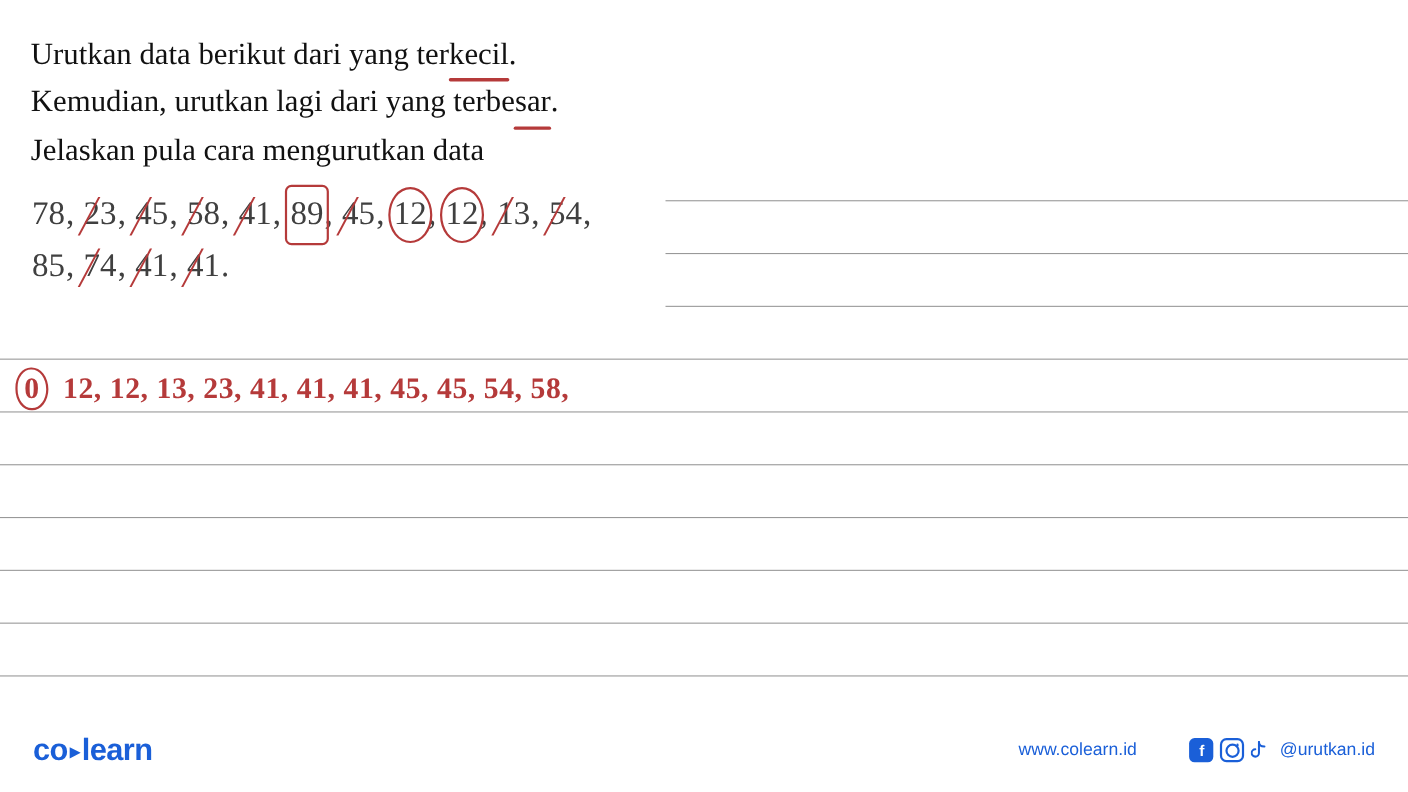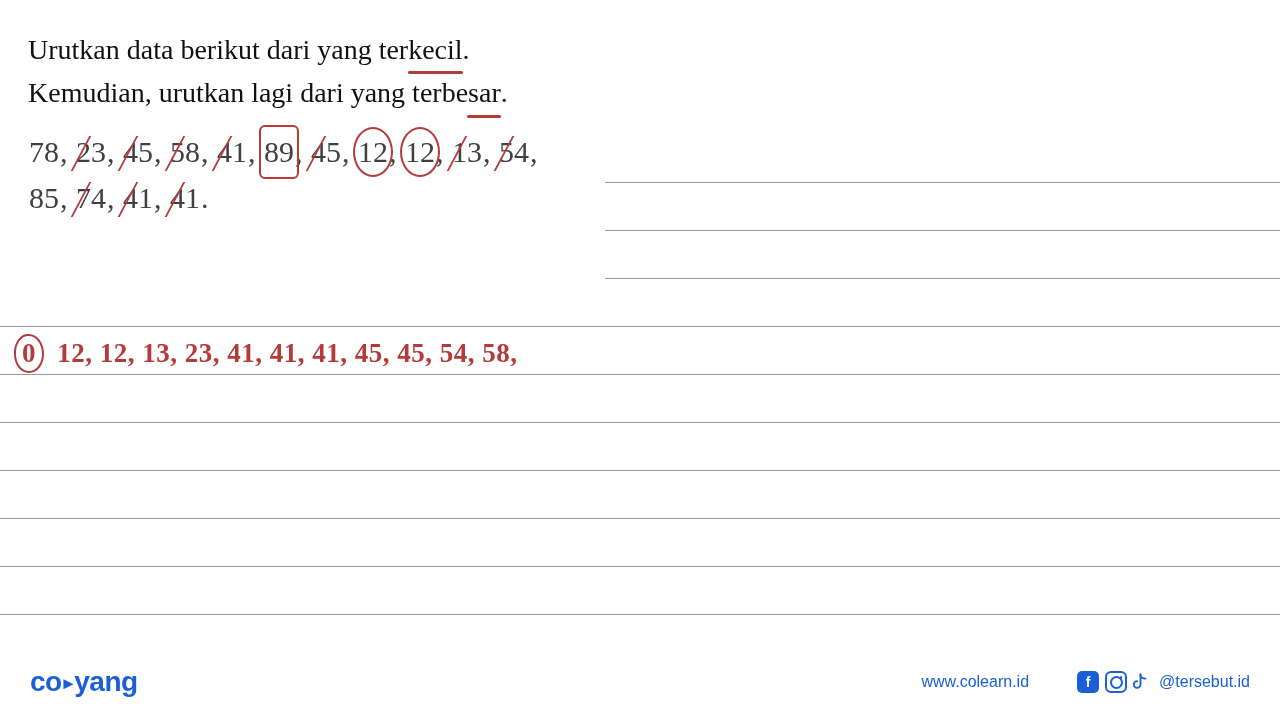--- a/index.html
+++ b/index.html
@@ -241,40 +241,41 @@
 </div>
 
 <div class="content">
   <div class="problem-text">
     <p>
       <span>Urutkan data berikut dari yang ter</span><span class="underline-red">kecil</span><span>.</span>
     </p>
     <p>
       <span>Kemudian, urutkan lagi dari yang ter</span><span class="underline-red short-underline">besar</span><span>.</span>
     </p>
+    <p>Jelaskan pula cara mengurutkan data</p>
   </div>
   <div class="data-list" id="data-list"><span class="num">78</span>, <span class="num strike">23</span>, <span class="num strike">45</span>, <span class="num strike">58</span>, <span class="num strike">41</span>, <span class="num box">89</span>, <span class="num strike">45</span>, <span class="num circled">12</span>, <span class="num circled">12</span>, <span class="num strike">13</span>, <span class="num strike">54</span>, <br><span class="num">85</span>, <span class="num strike">74</span>, <span class="num strike">41</span>, <span class="num strike">41</span>.</div>
 </div>
 
 <div class="handwriting">
   <span class="circled-hw">0</span>
   <span>12, 12, 13, 23, 41, 41, 41, 45, 45, 54, 58,</span>
 </div>
 
 <div class="footer">
   <div class="logo">
-    <span>co</span><span class="dot">▸</span><span>yang</span>
+    <span>co</span><span class="dot">▸</span><span>learn</span>
   </div>
   <div class="footer-right">
     <div class="website">www.colearn.id</div>
     <div class="social">
       <span class="icon-box">f</span>
       <span class="icon-outline"></span>
       <span class="tiktok-icon">
         <svg viewBox="0 0 24 24" fill="none" stroke="#1a5fd8" stroke-width="2.2">
           <path d="M9 3v12a4 4 0 1 1-4-4" stroke-linecap="round"></path>
           <path d="M9 3c0 3 2 5 6 5" stroke-linecap="round"></path>
         </svg>
       </span>
-      <span>@tersebut.id</span>
+      <span>@urutkan.id</span>
     </div>
   </div>
 </div>
 
 </body></html>

